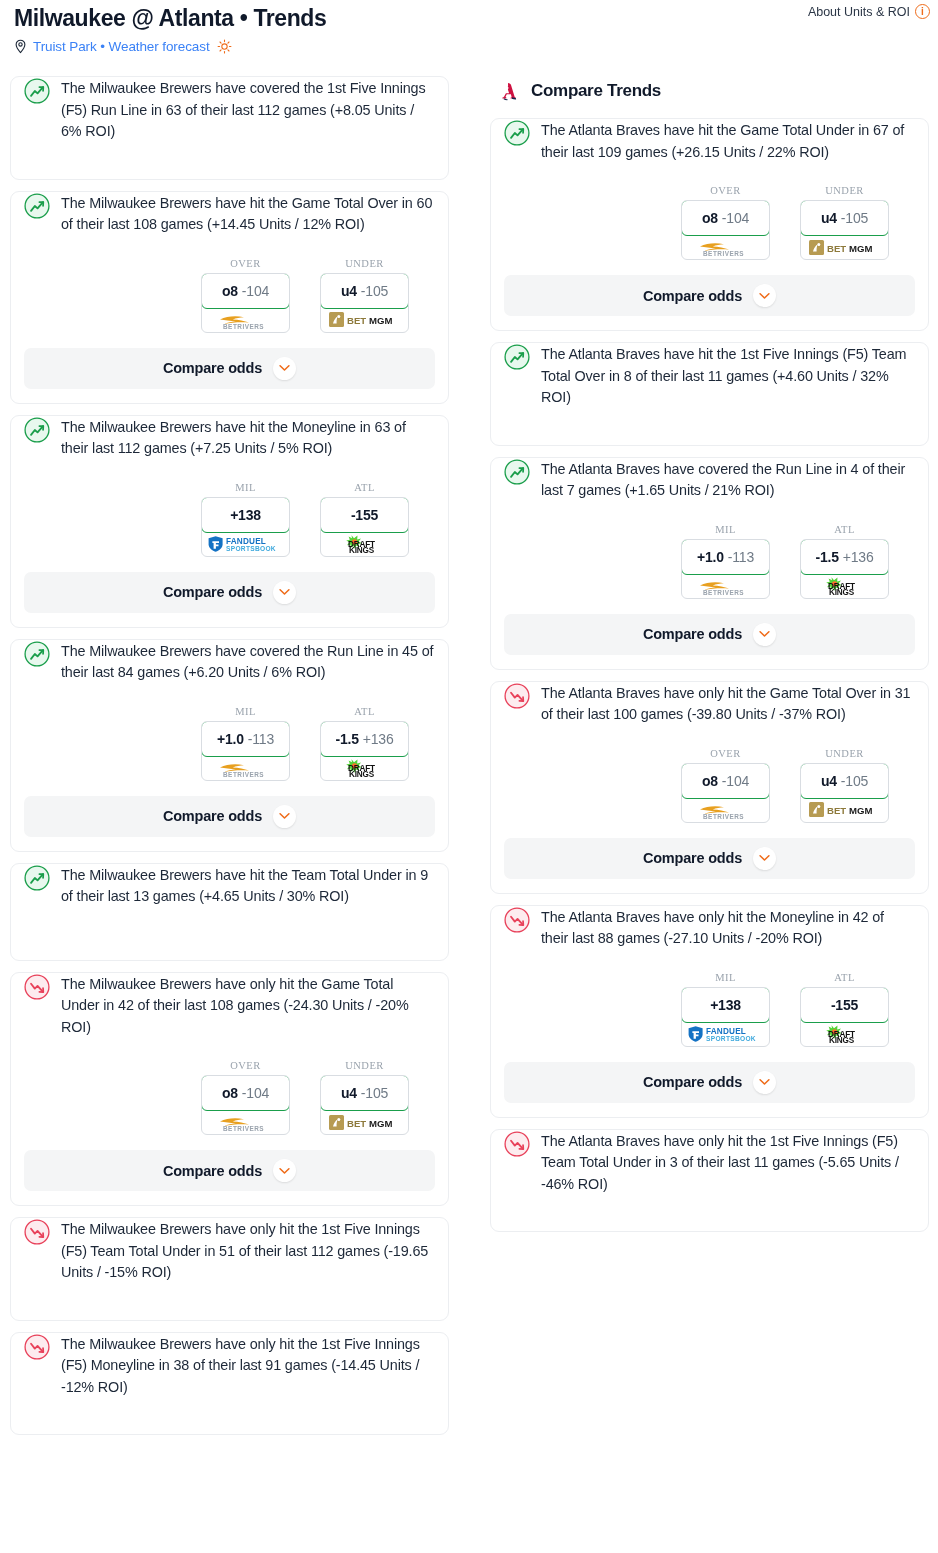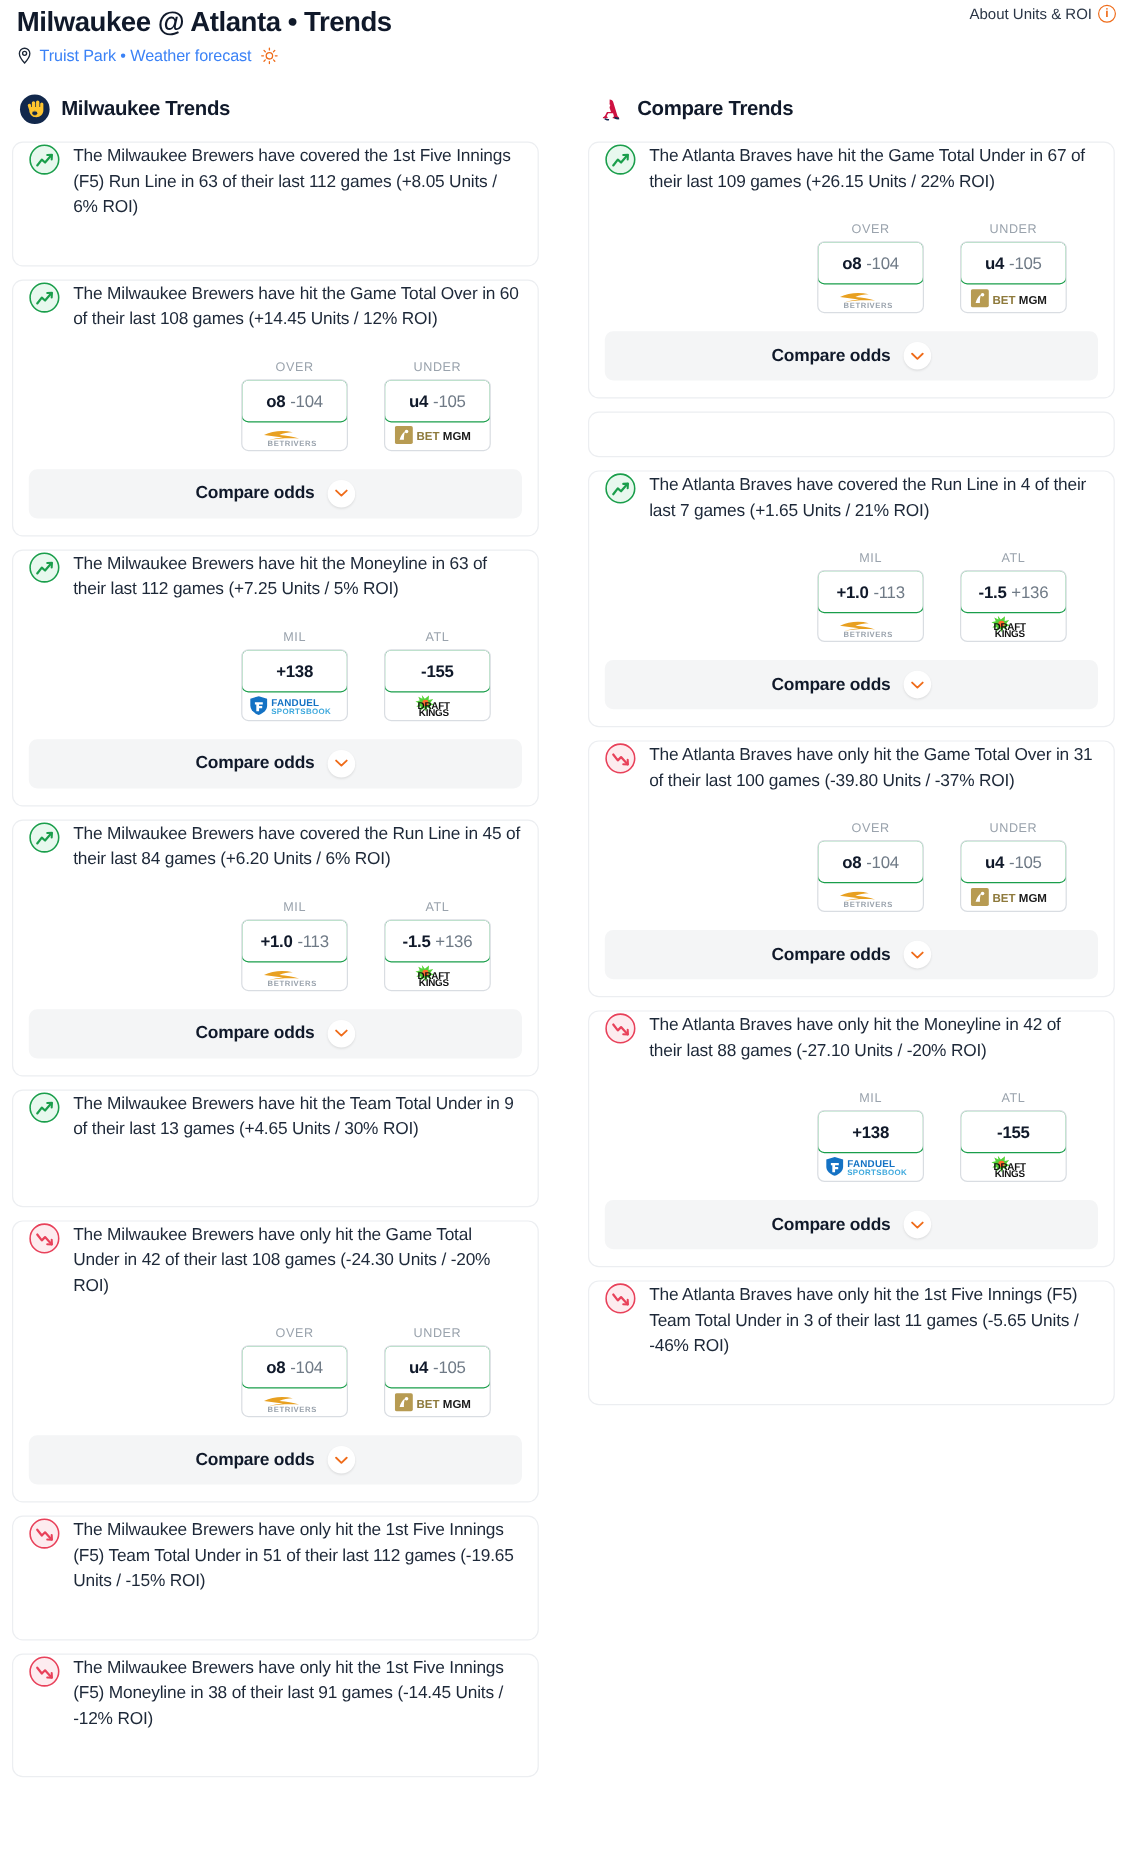--- a/index.html
+++ b/index.html
@@ -117,20 +117,21 @@
     margin-top: 22px;
     padding-right: 26px;
   }
   .odds-cell { width: 89px; }
   .odds-label {
     text-align: center;
     font-size: 10.5px;
     letter-spacing: 0.5px;
     color: #9aa3ad;
     margin-bottom: 4px;
+    font-family: Liberation Serif, serif;
   }
   .odds-box {
     border: 1px solid #d9dde2;
     border-radius: 6px;
     overflow: hidden;
     background: #fff;
   }
   .odds-value {
     border: 1px solid #1a9e4b;
     border-radius: 6px;
@@ -215,30 +216,20 @@
   </div>
 
   <div class="about-roi">
     <span>About Units &amp; ROI</span>
     <span class="info-badge">i</span>
   </div>
 </div>
 
 <div class="columns" id="columns">
     <div class="col">
-      <div class="col-header">
-        <svg class="team-logo" viewBox="0 0 40 40">
-          <circle cx="20" cy="20" r="19" fill="#12284c"></circle>
-          <path d="M11 15.5c0-1.4 1-2.4 2.2-2.4 1.1 0 2 .8 2 2v2.2h1V12c0-1.3 1-2.3 2.2-2.3S20.6 10.7 20.6 12v5.3h1V11c0-1.3.9-2.3 2.1-2.3s2.2 1 2.2 2.3v6.3h1v-3.6c0-1.3.9-2.2 2-2.2s2.1 1 2.1 2.3v7.6c0 4.9-4 8.9-9 8.9s-9.1-4-9.1-8.9z" fill="#ffc52f"></path>
-          <circle cx="20" cy="25.2" r="4.6" fill="#ffc52f"></circle>
-          <circle cx="20" cy="25.2" r="3.2" fill="#12284c"></circle>
-          <path d="M17.3 23.2c1.6-.9 3.7-.9 5.4 0M17.3 27.3c1.6.9 3.7.9 5.4 0" stroke="#ffc52f" stroke-width="0.9" fill="none"></path>
-        </svg>
-        <span class="col-title">Milwaukee Trends</span>
-      </div>
       <div class="trend-card">
         <div class="trend-head">
           <span class="trend-icon"><svg width="26" height="26" viewBox="0 0 24 24">
               <circle cx="12" cy="12" r="11" fill="#e8f8ee" stroke="#1a9e4b" stroke-width="1.2"></circle>
               <path d="M6.5,16.5 L10,12 L12.5,14.2 L17.5,8.5" fill="none" stroke="#1a9e4b" stroke-width="1.7" stroke-linecap="round" stroke-linejoin="round"></path>
               <path d="M14.2,8.5 L17.8,8.3 L17.6,11.9" fill="none" stroke="#1a9e4b" stroke-width="1.6" stroke-linecap="round" stroke-linejoin="round"></path>
             </svg></span>
           <span class="trend-text">The Milwaukee Brewers have covered the 1st Five Innings (F5) Run Line in 63 of their last 112 games (+8.05 Units / 6% ROI)</span>
         </div>
         <div class="card-pad-tiny"></div>
@@ -564,20 +555,28 @@
         <div class="compare-odds">
           <span class="compare-label">Compare odds</span>
           <span class="chev-circle">
             <svg width="11" height="8" viewBox="0 0 12 8">
               <path d="M1.2 1.6 L6 6.2 L10.8 1.6" fill="none" stroke="#ef6c1a" stroke-width="1.7" stroke-linecap="round" stroke-linejoin="round"></path>
             </svg>
           </span>
         </div>
       </div>
       <div class="trend-card">
+        <div class="trend-head">
+          <span class="trend-icon"><svg width="26" height="26" viewBox="0 0 24 24">
+              <circle cx="12" cy="12" r="11" fill="#e8f8ee" stroke="#1a9e4b" stroke-width="1.2"></circle>
+              <path d="M6.5,16.5 L10,12 L12.5,14.2 L17.5,8.5" fill="none" stroke="#1a9e4b" stroke-width="1.7" stroke-linecap="round" stroke-linejoin="round"></path>
+              <path d="M14.2,8.5 L17.8,8.3 L17.6,11.9" fill="none" stroke="#1a9e4b" stroke-width="1.6" stroke-linecap="round" stroke-linejoin="round"></path>
+            </svg></span>
+          <span class="trend-text">The Atlanta Braves have hit the 1st Five Innings (F5) Team Total Over in 8 of their last 11 games (+4.60 Units / 32% ROI)</span>
+        </div>
         <div class="card-pad-tiny"></div>
       </div>
       <div class="trend-card">
         <div class="trend-head">
           <span class="trend-icon"><svg width="26" height="26" viewBox="0 0 24 24">
               <circle cx="12" cy="12" r="11" fill="#e8f8ee" stroke="#1a9e4b" stroke-width="1.2"></circle>
               <path d="M6.5,16.5 L10,12 L12.5,14.2 L17.5,8.5" fill="none" stroke="#1a9e4b" stroke-width="1.7" stroke-linecap="round" stroke-linejoin="round"></path>
               <path d="M14.2,8.5 L17.8,8.3 L17.6,11.9" fill="none" stroke="#1a9e4b" stroke-width="1.6" stroke-linecap="round" stroke-linejoin="round"></path>
             </svg></span>
           <span class="trend-text">The Atlanta Braves have covered the Run Line in 4 of their last 7 games (+1.65 Units / 21% ROI)</span>

